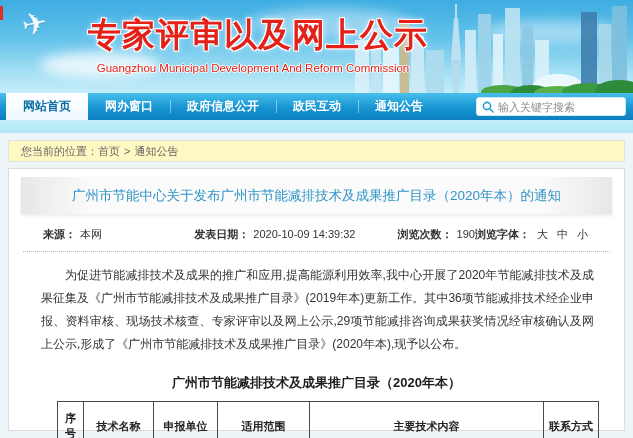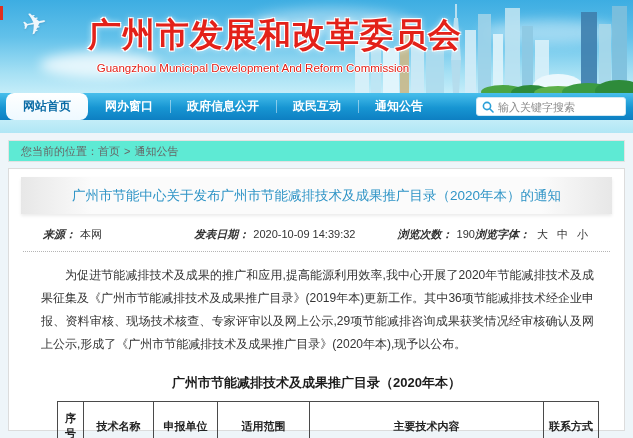--- a/index.html
+++ b/index.html
@@ -23,47 +23,47 @@
     text-shadow:-1px 0 0 #fff,1px 0 0 #fff,0 -1px 0 #fff,0 1px 0 #fff; }
   .skyline { position:absolute; right:0; bottom:0; z-index:2; }
 
   
   .nav { height:27px; background:linear-gradient(180deg,#48bfec 0%,#1795d2 55%,#0d7fc2 100%);
     display:flex; align-items:stretch; padding-left:6px; position:relative; }
   .nav-tab { display:flex; align-items:center; padding:0 17px; color:#fff; font-size:12px; font-weight:bold;
     cursor:pointer; position:relative; white-space:nowrap; }
   .nav-tab + .nav-tab::before { content:""; position:absolute; left:0; top:7px; bottom:7px; width:1px;
     background:rgba(255,255,255,.45); }
-  .nav-tab.active { background:linear-gradient(180deg,#ffffff,#eef9ff); color:#0c6ca6;border-radius:8px; }
+  .nav-tab.active { background:linear-gradient(180deg,#ffffff,#eef9ff); color:#0c6ca6; }
   .nav-tab.active + .nav-tab::before { display:none; }
   .nav-search { margin-left:auto; display:flex; align-items:center; gap:6px; padding-right:7px; }
   .search-box { width:150px; height:19px; background:#fff; border-radius:3px; display:flex; align-items:center;
     padding:0 5px; border:1px solid #d0e8f4; }
   .search-box svg { flex:0 0 auto; }
   .search-box input { border:none; outline:none; width:100%; font-size:11px; color:#333; margin-left:4px;
     font-family:"Liberation Sans","DejaVu Sans",sans-serif; background:transparent; }
   .search-box input::placeholder { color:#8a8a8a; }
 
   
   .cyan-strip { height:13px; background:linear-gradient(180deg,#c3edf8,#b0e6f5); }
 
-  .breadcrumb { margin:7px 8px 0; height:22px; background:#5eead4; border:1px solid #e2e2e2;
+  .breadcrumb { margin:7px 8px 0; height:22px; background:#fef9c3; border:1px solid #e2e2e2;
     display:flex; align-items:center; padding:0 12px; font-size:11px; color:#666; }
   .breadcrumb a { color:#666; text-decoration:none; cursor:pointer; }
   .crumb-sep { margin:0 4px; }
 
   
   .panel { margin:6px 8px 0; background:#fff; border:1px solid #dcdcdc; height:263px; padding:6px 8px 0; }
   .title-band { margin:2px 4px 0; padding:9px 10px; text-align:center;
     background:linear-gradient(90deg,#e7e7e7 0%,#fbfbfb 12%,#fbfbfb 88%,#e7e7e7 100%);
     box-shadow:0 2px 3px rgba(0,0,0,.08); }
   .article-title { color:#2f94c6; font-size:13.5px; font-weight:normal; }
   .meta-row { display:flex; margin:13px 28px 0 26px; font-size:11px; color:#333; align-items:center; }
   .meta-item { white-space:nowrap; }
-  .meta-label { font-weight:bold; color:#333; margin-right:4px;font-style:italic; }
+  .meta-label { font-weight:bold; color:#333; margin-right:4px; }
   .m-src { width:160px; } .m-date { width:215px; } .m-views { flex:1; }
   .font-links { display:inline-flex; gap:9px; }
   .font-links span { cursor:pointer; color:#333; }
   .dotted-sep { margin:9px 6px 0; border-top:1px dotted #b5b5b5; }
   .body-para { margin:12px 22px 0 24px; font-size:12px; line-height:1.92; color:#333;
     text-indent:2em; text-align:justify; }
   .catalog-title { text-align:center; font-size:13px; font-weight:bold; color:#1c1c1c; margin-top:18px; }
 
   
   table.catalog { border-collapse:collapse; table-layout:fixed; width:541px; margin:9px 0 0 40px;
@@ -74,21 +74,21 @@
 </head>
 <body>
 
 <div class="banner">
   <div class="red-mark"></div>
   <div class="cloud c1"></div>
   <div class="cloud c2"></div>
   <div class="cloud c3"></div>
   <div class="plane">✈</div>
   <div class="banner-titles">
-    <div class="banner-cn">广州市发展和改革委员会</div>
+    <div class="banner-cn">专家评审以及网上公示</div>
     <div class="banner-en">Guangzhou Municipal Development And Reform Commission</div>
   </div>
   <svg class="skyline" width="280" height="93" viewBox="0 0 280 93">
     <g opacity="0.9">
       <rect x="2" y="40" width="14" height="53" fill="#d9f1fa"></rect>
       <rect x="18" y="28" width="10" height="65" fill="#bfe6f4"></rect>
       <rect x="30" y="48" width="16" height="45" fill="#e6f7fd"></rect>
       <rect x="47" y="22" width="9" height="71" fill="#c9b98a"></rect>
       <rect x="58" y="36" width="13" height="57" fill="#cdeaf6"></rect>
       <rect x="73" y="50" width="18" height="43" fill="#aedcee"></rect>

